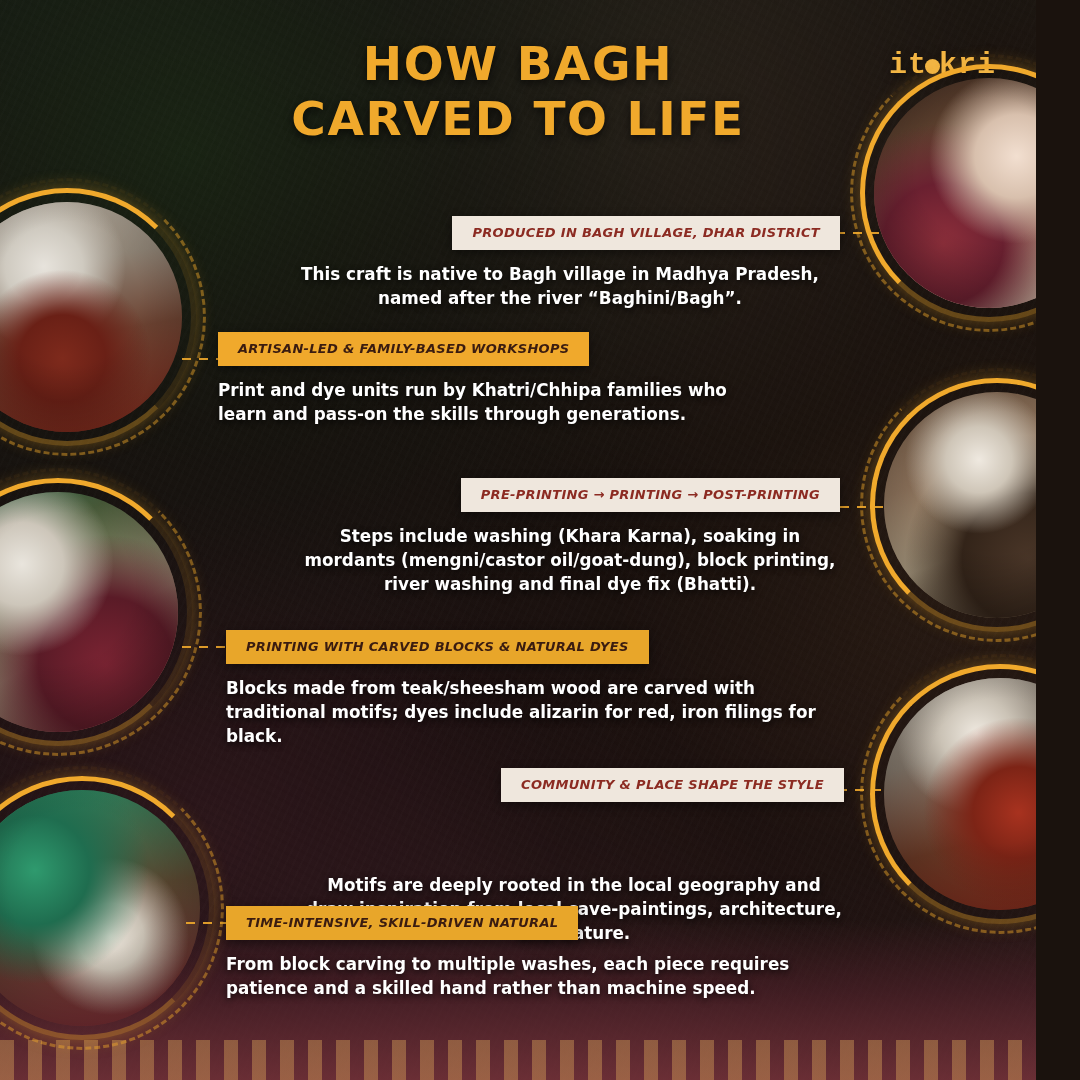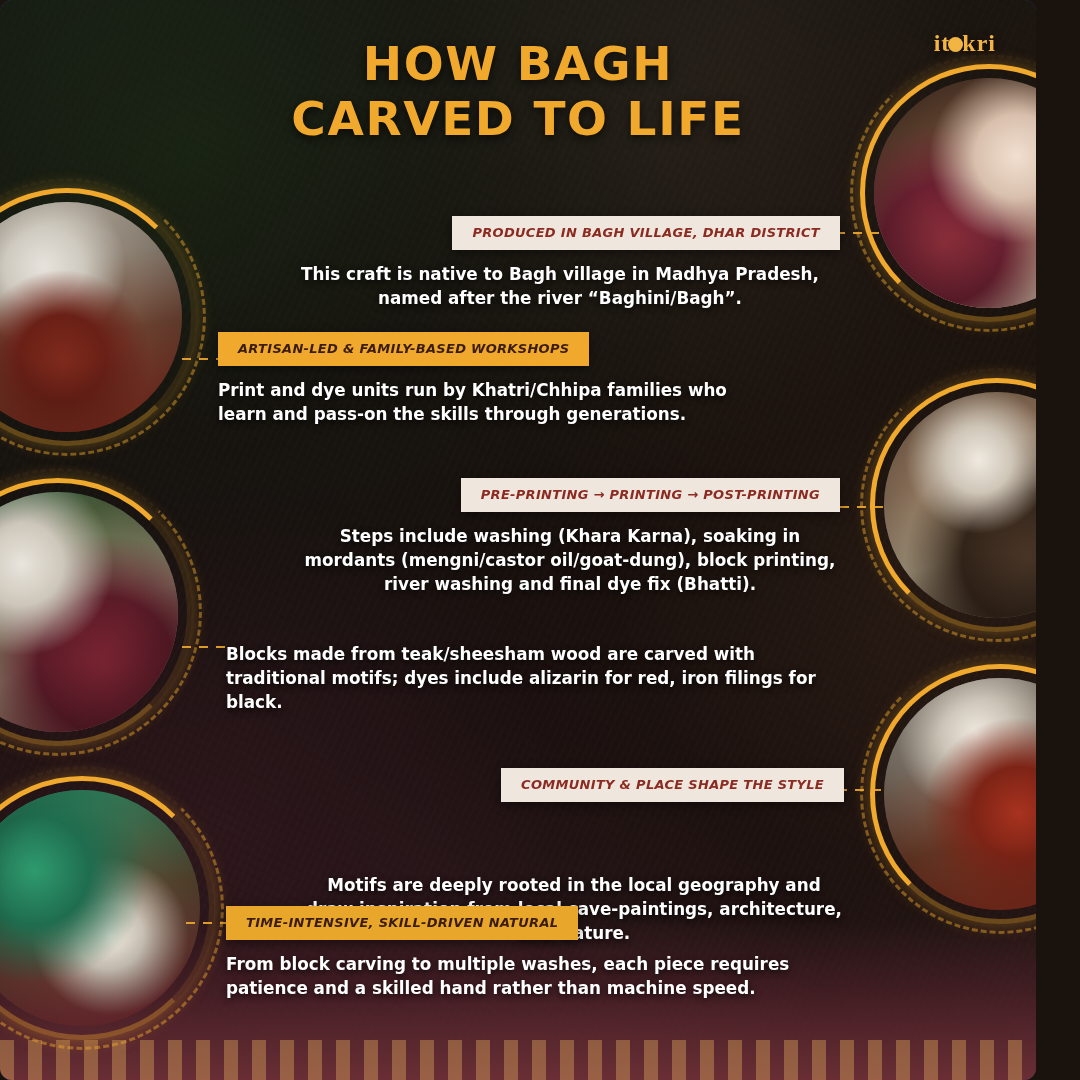--- a/index.html
+++ b/index.html
@@ -7,21 +7,20 @@
     padding: 0;
     background: #1a120d;
   }
   .stage {
     position: relative;
     width: 1036px;
     height: 1080px;
     overflow: hidden;
     font-family: "Liberation Sans", sans-serif;
     background: #1d4ed8;
-    border-radius: 12px;
   }
 
   
   .bg {
     position: absolute;
     inset: 0;
     background:
       radial-gradient(circle at 18% 14%, rgba(38,60,32,0.95) 0%, rgba(30,38,26,0.6) 22%, rgba(0,0,0,0) 46%),
       radial-gradient(circle at 62% 12%, rgba(70,58,46,0.85) 0%, rgba(40,30,24,0.5) 30%, rgba(0,0,0,0) 55%),
       radial-gradient(circle at 88% 52%, rgba(78,52,34,0.8) 0%, rgba(40,26,18,0.5) 28%, rgba(0,0,0,0) 52%),
@@ -70,27 +69,27 @@
     line-height: 1.18;
     font-weight: 800;
     letter-spacing: 1.6px;
     text-shadow: 0 3px 10px rgba(0,0,0,0.65);
     font-family: "DejaVu Sans", sans-serif;
   }
   .title .l2 { display: block; }
 
   .logo {
     position: absolute;
-    top: 30px;
+    top: 48px;
     right: 40px;
     color: #f2b544;
-    font-size: 24px;
+    font-size: 30px;
     font-weight: 700;
     letter-spacing: 1px;
-    font-family: Liberation Serif, serif;
+    font-family: Liberation Mono, monospace;
     text-shadow: 0 2px 8px rgba(0,0,0,0.6);
   }
   .logo .dot {
     display: inline-block;
     width: 15px; height: 15px;
     border-radius: 50%;
     background: #f2b544;
     margin: 0 -1px 0 -2px;
     position: relative;
     top: 1px;
@@ -302,20 +301,21 @@
     <div class="ribbon gold">ARTISAN-LED &amp; FAMILY-BASED WORKSHOPS</div>
     <div class="body ta-left" style="width:560px;">Print and dye units run by Khatri/Chhipa families who learn and pass-on the skills through generations.</div>
   </div>
 
   <div class="item al-right" style="left:300px; top:478px; width:540px;">
     <div class="ribbon cream">PRE-PRINTING → PRINTING → POST-PRINTING</div>
     <div class="body ta-center" style="width:540px;">Steps include washing (Khara Karna), soaking in mordants (mengni/castor oil/goat-dung), block printing, river washing and final dye fix (Bhatti).</div>
   </div>
 
   <div class="item al-left" style="left:226px; top:630px; width:620px;">
+    <div class="ribbon amber">PRINTING WITH CARVED BLOCKS &amp; NATURAL DYES</div>
     <div class="body ta-left" style="width:590px;">Blocks made from teak/sheesham wood are carved with traditional motifs; dyes include alizarin for red, iron filings for black.</div>
   </div>
 
   <div class="item al-right" style="left:304px; top:768px; width:540px;gap:37px;">
     <div class="ribbon cream">COMMUNITY &amp; PLACE SHAPE THE STYLE</div>
     <div class="body ta-center" style="width:540px;margin-top:35px;">Motifs are deeply rooted in the local geography and draw inspiration from local cave-paintings, architecture, and Nature.</div>
   </div>
 
   <div class="item al-left" style="left:226px; top:906px; width:620px;">
     <div class="ribbon amber">TIME-INTENSIVE, SKILL-DRIVEN NATURAL</div>

